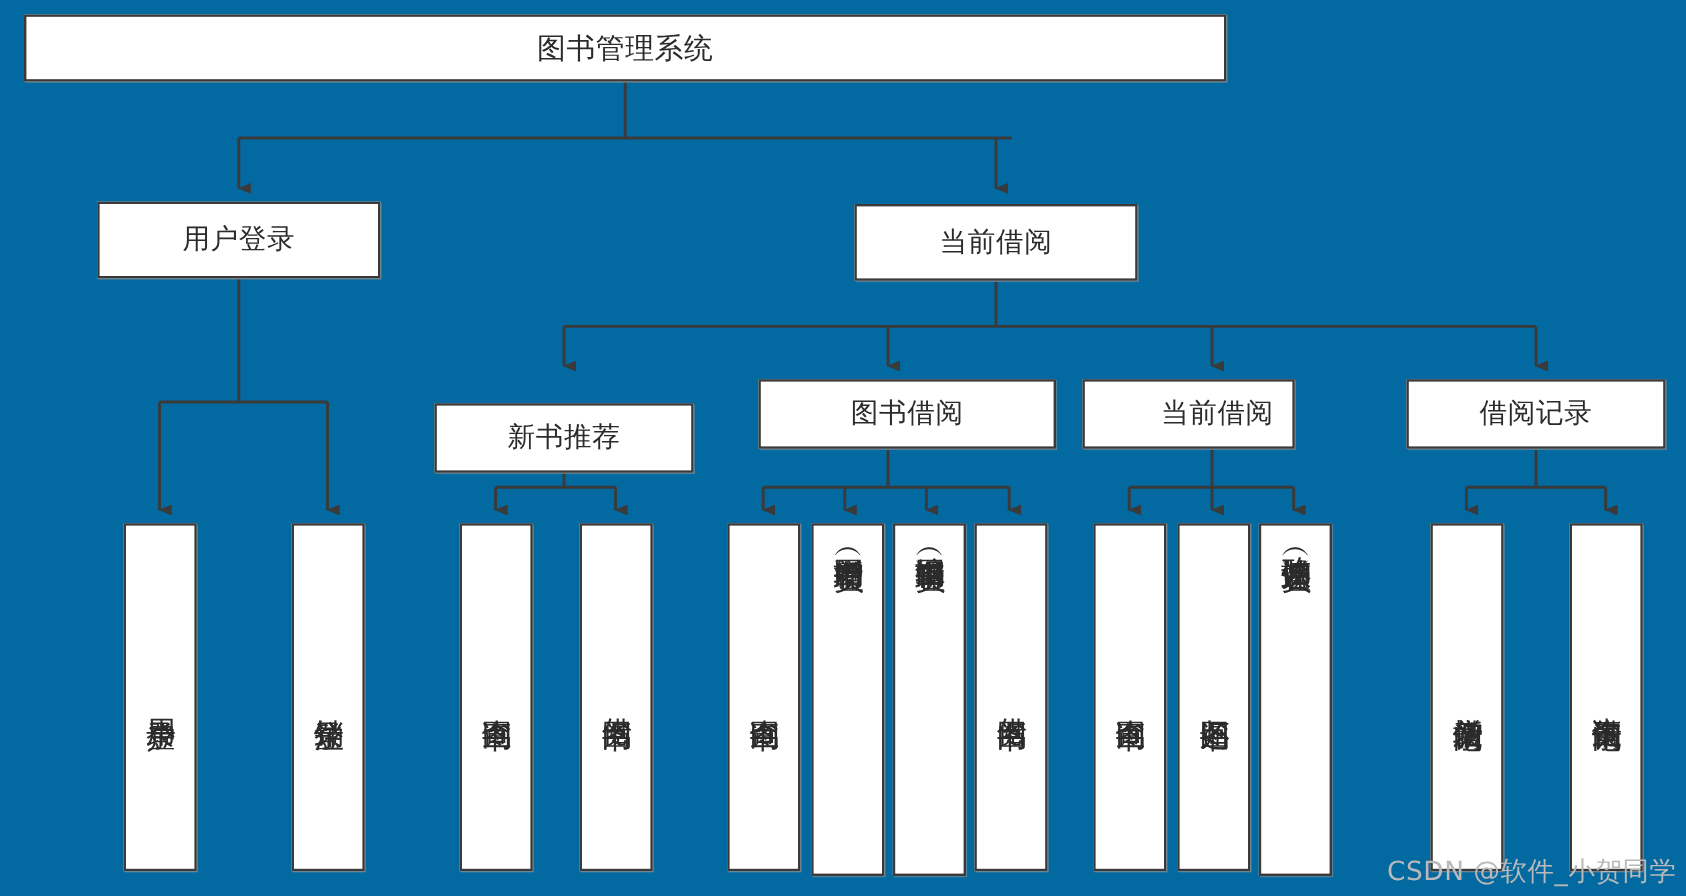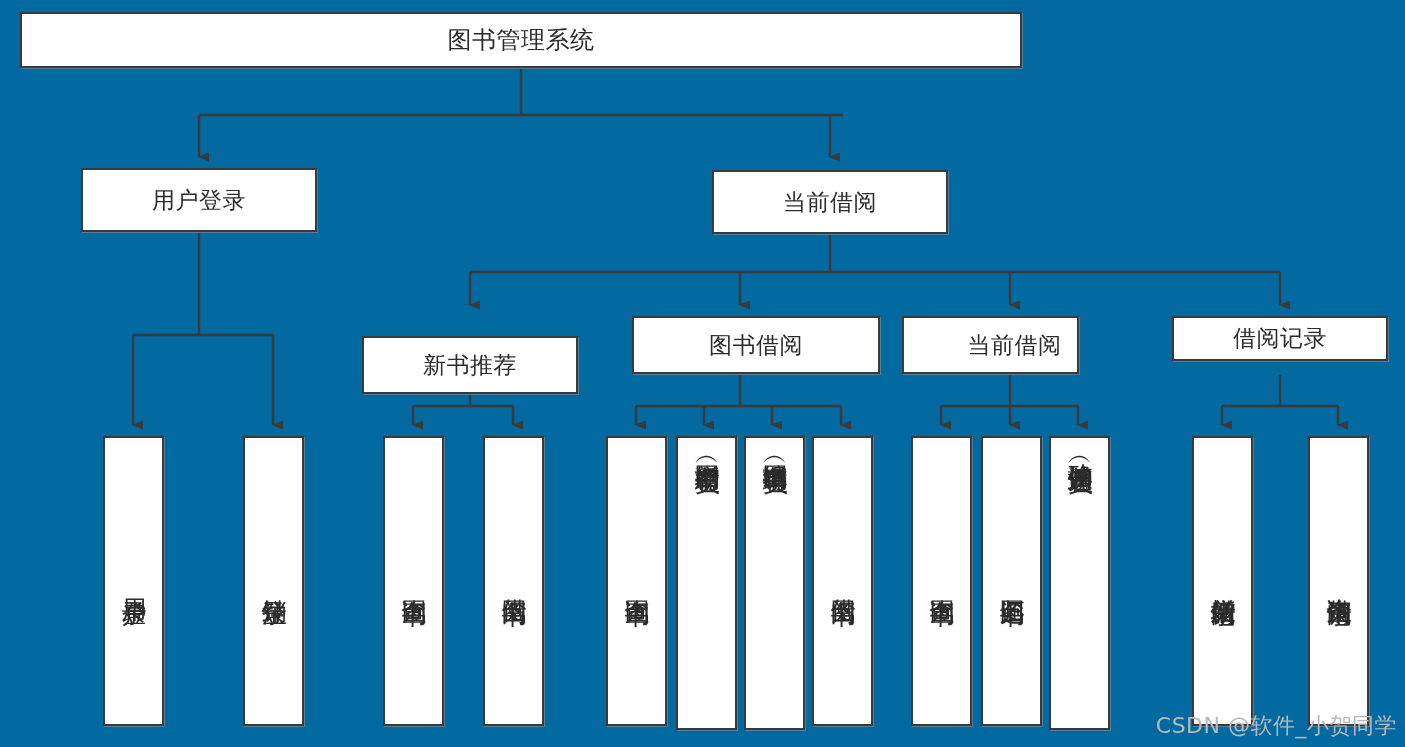--- a/index.html
+++ b/index.html
@@ -152,21 +152,21 @@
   </div>
 
   <div class="node-box" style="left:632px; top:316px; width:248px; height:58px;">
     <span class="node-label lab-h">图书借阅</span>
   </div>
 
   <div class="node-box" style="left:902px; top:316px; width:177px; height:58px;padding-left:48px;">
     <span class="node-label lab-h">当前借阅</span>
   </div>
 
-  <div class="node-box" style="left:1172px; top:316px; width:216px; height:45px;">
+  <div class="node-box" style="left:1172px; top:316px; width:216px; height:58px;">
     <span class="node-label lab-h">借阅记录</span>
   </div>
 
   <div class="node-box vertical centered" style="left:103px; top:436px; width:61px; height:290px;">
     <span class="node-label lab-v">用户登录</span>
   </div>
 
   <div class="node-box vertical centered" style="left:243px; top:436px; width:61px; height:290px;">
     <span class="node-label lab-v">注销登录</span>
   </div>

